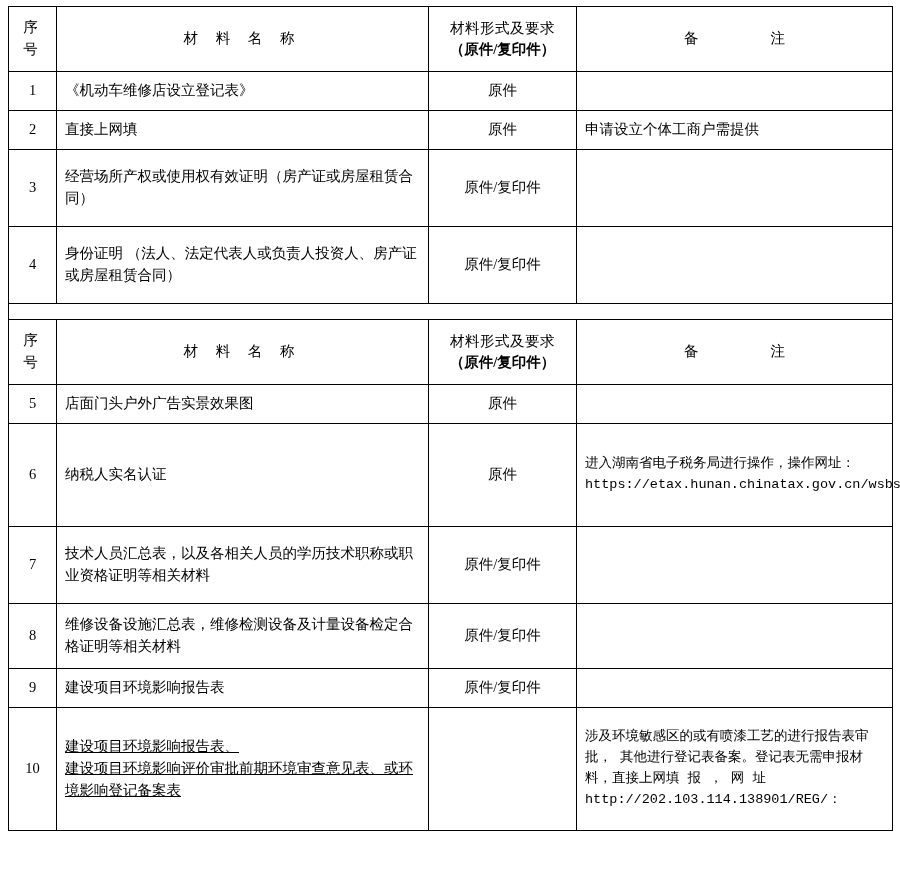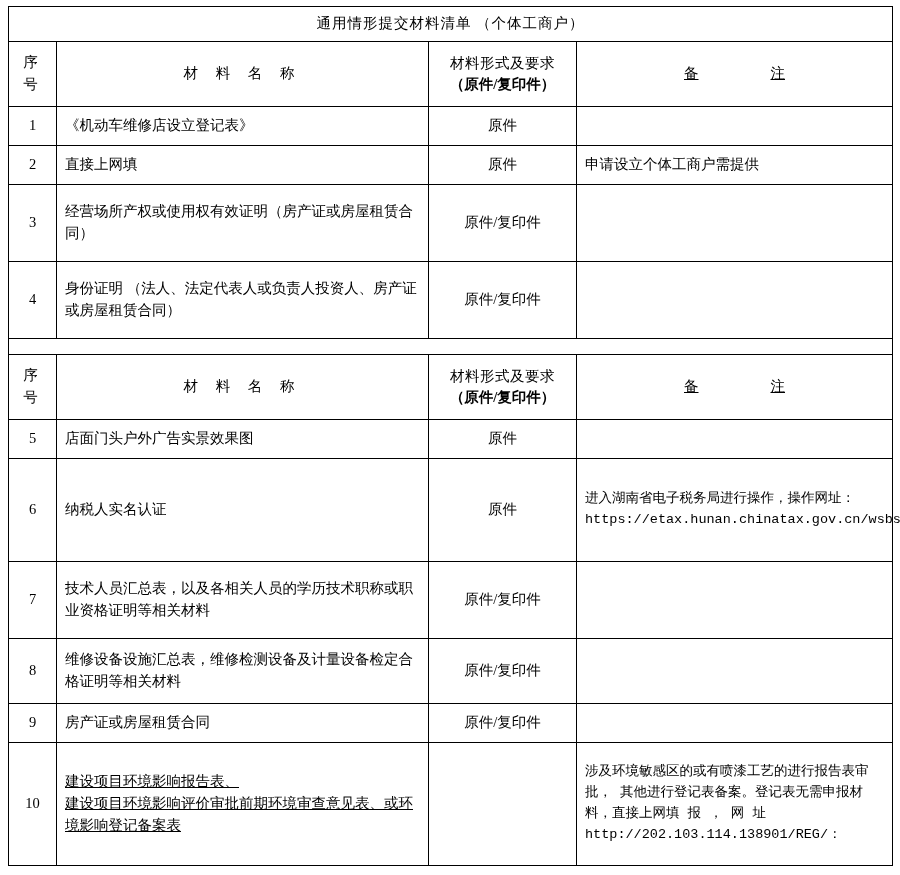--- a/index.html
+++ b/index.html
@@ -58,21 +58,20 @@
     letter-spacing: 0.5px;
   }
   .hdr-form .l2 {
     display: block;
     margin-top: -1px;
     letter-spacing: 0px;
     font-weight: bold;
   }
   .hdr-note {
     letter-spacing: 0px;
-    text-decoration: underline;
   }
   .hdr-note .sp {
     display: inline-block;
     width: 72px;
   }
   .c-seq {
     text-align: center;
     width: 48px;
     font-size: 14.5px;
   }
@@ -116,23 +115,20 @@
 
 <div class="page">
   <table class="doc">
     <colgroup>
       <col style="width:48px">
       <col style="width:372px">
       <col style="width:148px">
       <col style="width:316px">
     </colgroup>
     <tbody>
-      <tr>
-        <td class="title-cell" colspan="4">通用情形提交材料清单  （个体工商户）</td>
-      </tr>
 
       <tr class="tall-2">
         <td class="hdr hdr-seq">序 号</td>
         <td class="hdr hdr-name">材 料 名 称</td>
         <td class="hdr hdr-form">
           <span class="l1">材料形式及要求</span>
           <span class="l2">（原件/复印件）</span>
         </td>
         <td class="hdr hdr-note">
           <span>备</span><span class="sp"></span><span>注</span>
@@ -206,21 +202,21 @@
 
       <tr class="tall-2">
         <td class="c-seq">8</td>
         <td class="c-name">维修设备设施汇总表，维修检测设备及计量设备检定合格证明等相关材料</td>
         <td class="c-form">原件/复印件</td>
         <td class="c-note"></td>
       </tr>
 
       <tr class="tall-1">
         <td class="c-seq">9</td>
-        <td class="c-name">房产证或房屋租赁合同</td>
+        <td class="c-name">建设项目环境影响报告表</td>
         <td class="c-form">原件/复印件</td>
         <td class="c-note"></td>
       </tr>
 
       <tr class="tall-5">
         <td class="c-seq">10</td>
         <td class="c-name nowrapline">建设项目环境影响报告表、
 建设项目环境影响评价审批前期环境审查意见表、或环境影响登记备案表</td>
         <td class="c-form"></td>
         <td class="c-note mono">涉及环境敏感区的或有喷漆工艺的进行报告表审批， 其他进行登记表备案。登记表无需申报材料，直接上网填 报 ， 网 址 http://202.103.114.138901/REG/：</td>

